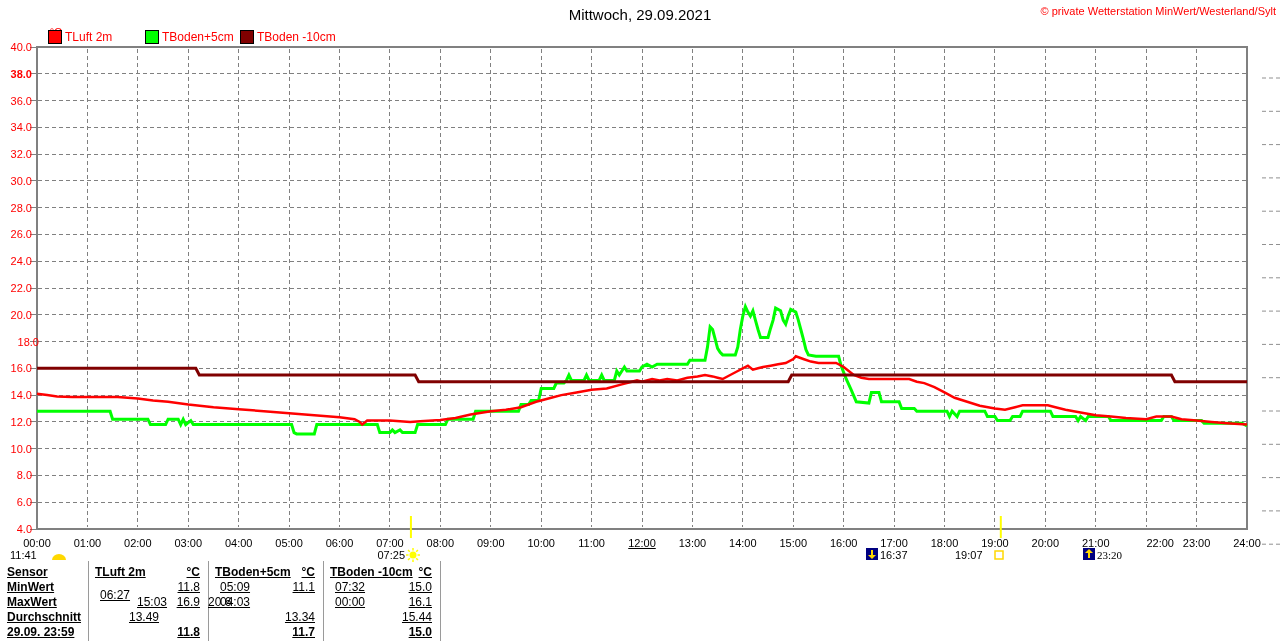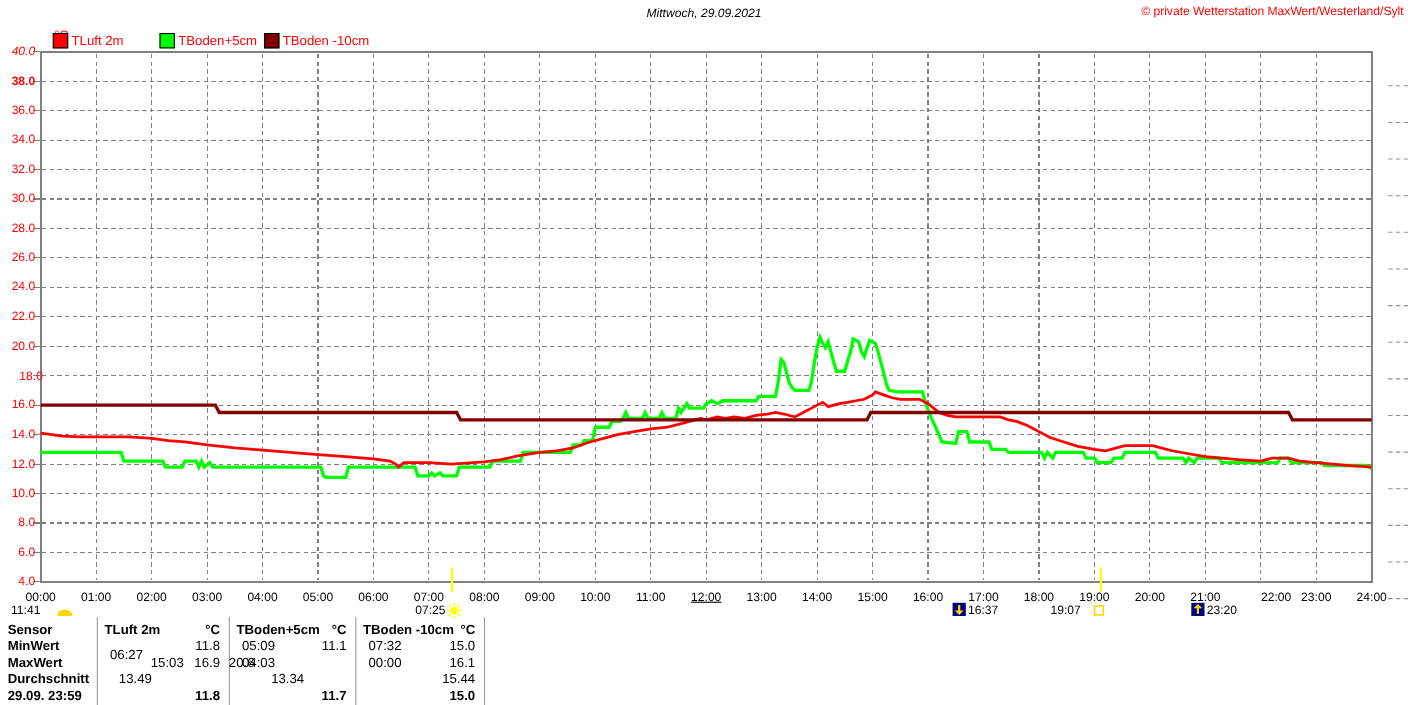--- a/index.html
+++ b/index.html
@@ -1,37 +1,37 @@
 <!DOCTYPE html>
 <html><head>
 <meta charset="utf-8">
 <style>
   html,body{margin:0;padding:0;background:#ffffff;}
   body{width:1280px;height:641px;position:relative;overflow:hidden;
        font-family:"Liberation Sans",sans-serif;color:#000;}
   .abs{position:absolute;}
-  #chart-title{top:6px;left:0;right:0;text-align:center;font-size:11px;color:#000;font-style:italic;}
+  #chart-title{top:6px;left:0;right:0;text-align:center;font-size:15px;color:#000;}
   #copyright{top:5px;right:4px;font-size:11px;color:#ff0000;}
   #y-unit{top:26px;left:40px;width:22px;text-align:right;font-size:11px;color:#ff0000;}
   .legend-item{top:30px;height:14px;display:flex;align-items:center;gap:3px;}
   .legend-swatch{width:12px;height:12px;border:1px solid #000;}
   .legend-label{font-size:12px;color:#ff0000;white-space:nowrap;}
   .y-tick-label{width:30px;text-align:right;font-size:11px;color:#ff0000;line-height:11px;}
   .x-tick-label{width:40px;text-align:center;font-size:11px;color:#000;line-height:12px;}
   .astro-time{font-size:11px;color:#000;line-height:12px;white-space:nowrap;}
   #plot-svg{position:absolute;top:0;left:0;}
-  .tbl-cell{font-size:12px;line-height:14px;white-space:nowrap;}
+  .tbl-cell{font-size:12px;line-height:14px;white-space:nowrap;text-decoration:underline;}
   .tbl-bold{font-weight:bold;}
   .tbl-sep{width:1px;background:#9a9a9a;top:561px;height:80px;}
 </style>
 </head>
 <body>
 
 <div id="chart-title" class="abs">Mittwoch, 29.09.2021</div>
-<div id="copyright" class="abs">© private Wetterstation MaxWert/Westerland/Sylt</div>
+<div id="copyright" class="abs">© private Wetterstation MinWert/Westerland/Sylt</div>
 <div id="y-unit" class="abs">°C</div>
 
 <div id="legend"></div>
 
 <svg id="plot-svg" width="1280" height="641">
     <line x1="38" y1="502.22222222222223" x2="1246" y2="502.22222222222223" stroke="#808080" stroke-width="1" stroke-dasharray="4 3" shape-rendering="crispEdges"></line>
     <line x1="38" y1="475.44444444444446" x2="1246" y2="475.44444444444446" stroke="#808080" stroke-width="1" stroke-dasharray="4 3" shape-rendering="crispEdges"></line>
     <line x1="38" y1="448.6666666666667" x2="1246" y2="448.6666666666667" stroke="#808080" stroke-width="1" stroke-dasharray="4 3" shape-rendering="crispEdges"></line>
     <line x1="38" y1="421.8888888888889" x2="1246" y2="421.8888888888889" stroke="#808080" stroke-width="1" stroke-dasharray="4 3" shape-rendering="crispEdges"></line>
     <line x1="38" y1="395.1111111111111" x2="1246" y2="395.1111111111111" stroke="#808080" stroke-width="1" stroke-dasharray="4 3" shape-rendering="crispEdges"></line>
@@ -123,21 +123,21 @@
     <rect x="866" y="548" width="12" height="12" fill="#000080"></rect>
     <line x1="872" y1="550" x2="872" y2="556" stroke="#ffd800" stroke-width="2"></line>
     <polygon points="868,555 876,555 872,559" fill="#ffd800"></polygon>
     <rect x="995" y="551" width="8" height="8" fill="none" stroke="#ffd800" stroke-width="1.5"></rect>
     <rect x="1083" y="548" width="12" height="12" fill="#000080"></rect>
     <line x1="1089" y1="558" x2="1089" y2="552" stroke="#ffd800" stroke-width="2"></line>
     <polygon points="1085,553 1093,553 1089,549" fill="#ffd800"></polygon>
   </svg>
 
 <div id="y-labels">
-    <div class="abs y-tick-label" style="left: 2px; top: 42px; font-style: italic;">40.0</div>
+    <div class="abs y-tick-label" style="left: 2px; top: 42px;">40.0</div>
     <div class="abs y-tick-label" style="left: 2px; top: 68.7778px; font-weight: bold;">38.0</div>
     <div class="abs y-tick-label" style="left: 2px; top: 95.5556px;">36.0</div>
     <div class="abs y-tick-label" style="left: 2px; top: 122.333px;">34.0</div>
     <div class="abs y-tick-label" style="left: 2px; top: 149.111px;">32.0</div>
     <div class="abs y-tick-label" style="left: 2px; top: 175.889px;">30.0</div>
     <div class="abs y-tick-label" style="left: 2px; top: 202.667px;">28.0</div>
     <div class="abs y-tick-label" style="left: 2px; top: 229.444px;">26.0</div>
     <div class="abs y-tick-label" style="left: 2px; top: 256.222px;">24.0</div>
     <div class="abs y-tick-label" style="left: 2px; top: 283px;">22.0</div>
     <div class="abs y-tick-label" style="left: 2px; top: 309.778px;">20.0</div>
@@ -175,47 +175,47 @@
     <div class="abs x-tick-label" style="left: 1075.75px; top: 537px;">21:00</div>
     <div class="abs x-tick-label" style="left: 1126.17px; top: 537px; margin-left: 14px;">22:00</div>
     <div class="abs x-tick-label" style="left: 1176.58px; top: 537px;">23:00</div>
     <div class="abs x-tick-label" style="left: 1227px; top: 537px;">24:00</div>
   </div>
 <div id="astro-row">
     <div class="abs astro-time" style="left: 10px; top: 549px; width: 34px; text-align: left;">11:41</div>
     <div class="abs astro-time" style="left: 371px; top: 549px; width: 34px; text-align: right;">07:25</div>
     <div class="abs astro-time" style="left: 880px; top: 549px; width: 34px; text-align: left;">16:37</div>
     <div class="abs astro-time" style="left: 955px; top: 549px; width: 34px; text-align: left;">19:07</div>
-    <div class="abs astro-time" style="left: 1097px; top: 549px; width: 34px; text-align: left;">23:20</div>
+    <div class="abs astro-time" style="left: 1097px; top: 549px; width: 34px; text-align: left; font-family: Liberation Serif, serif;">23:20</div>
   </div>
 <div id="stats">
     <div class="abs tbl-sep" style="left: 88px;"></div>
     <div class="abs tbl-sep" style="left: 208px;"></div>
     <div class="abs tbl-sep" style="left: 323px;"></div>
     <div class="abs tbl-sep" style="left: 440px;"></div>
     <div class="abs tbl-cell tbl-bold" style="left: 7px; top: 565px;">Sensor</div>
     <div class="abs tbl-cell tbl-bold" style="left: 7px; top: 580px;">MinWert</div>
     <div class="abs tbl-cell tbl-bold" style="left: 7px; top: 595px;">MaxWert</div>
     <div class="abs tbl-cell tbl-bold" style="left: 7px; top: 610px;">Durchschnitt</div>
     <div class="abs tbl-cell tbl-bold" style="left: 7px; top: 625px;">29.09. 23:59</div>
     <div class="abs tbl-cell tbl-bold" style="left: 95px; top: 565px;">TLuft 2m</div>
     <div class="abs tbl-cell tbl-bold" style="left: 88px; top: 565px; width: 112px; text-align: right;">°C</div>
     <div class="abs tbl-cell" style="left: 100px; top: 568px; margin-top: 20px;">06:27</div>
     <div class="abs tbl-cell" style="left: 88px; top: 580px; width: 112px; text-align: right;">11.8</div>
     <div class="abs tbl-cell" style="left: 100px; top: 595px; margin-left: 37px;">15:03</div>
     <div class="abs tbl-cell" style="left: 88px; top: 595px; width: 112px; text-align: right;">16.9</div>
-    <div class="abs tbl-cell" style="left: 88px; top: 610px; width: 112px; text-align: left; padding-left: 20px;">13.49</div>
+    <div class="abs tbl-cell" style="left: 88px; top: 610px; width: 112px; text-align: center;">13.49</div>
     <div class="abs tbl-cell tbl-bold" style="left: 88px; top: 625px; width: 112px; text-align: right;">11.8</div>
     <div class="abs tbl-cell tbl-bold" style="left: 215px; top: 565px;">TBoden+5cm</div>
     <div class="abs tbl-cell tbl-bold" style="left: 208px; top: 565px; width: 107px; text-align: right;">°C</div>
     <div class="abs tbl-cell" style="left: 220px; top: 580px;">05:09</div>
     <div class="abs tbl-cell" style="left: 208px; top: 580px; width: 107px; text-align: right;">11.1</div>
     <div class="abs tbl-cell" style="left: 220px; top: 595px;">04:03</div>
     <div class="abs tbl-cell" style="left: 208px; top: 595px; width: 107px; ">20.6</div>
-    <div class="abs tbl-cell" style="left: 208px; top: 610px; width: 107px; text-align: center;">13.34</div>
+    <div class="abs tbl-cell" style="left: 208px; top: 610px; width: 107px; text-align: right;">13.34</div>
     <div class="abs tbl-cell tbl-bold" style="left: 208px; top: 625px; width: 107px; text-align: right;">11.7</div>
     <div class="abs tbl-cell tbl-bold" style="left: 330px; top: 565px;">TBoden -10cm</div>
     <div class="abs tbl-cell tbl-bold" style="left: 323px; top: 565px; width: 109px; text-align: right;">°C</div>
     <div class="abs tbl-cell" style="left: 335px; top: 580px;">07:32</div>
     <div class="abs tbl-cell" style="left: 323px; top: 580px; width: 109px; text-align: right;">15.0</div>
     <div class="abs tbl-cell" style="left: 335px; top: 595px;">00:00</div>
     <div class="abs tbl-cell" style="left: 323px; top: 595px; width: 109px; text-align: right;">16.1</div>
     <div class="abs tbl-cell" style="left: 323px; top: 610px; width: 109px; text-align: right;">15.44</div>
     <div class="abs tbl-cell tbl-bold" style="left: 323px; top: 625px; width: 109px; text-align: right;">15.0</div>
   </div>

